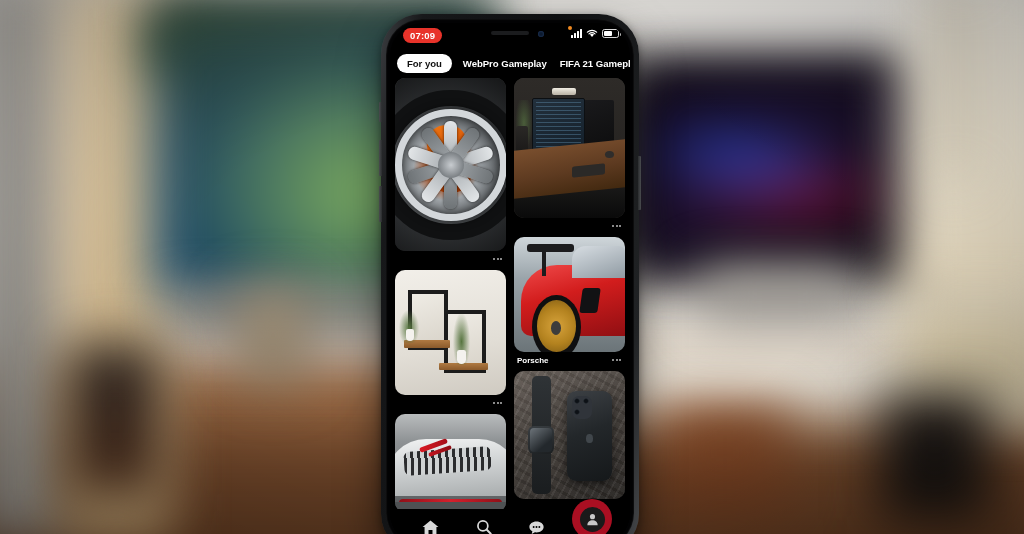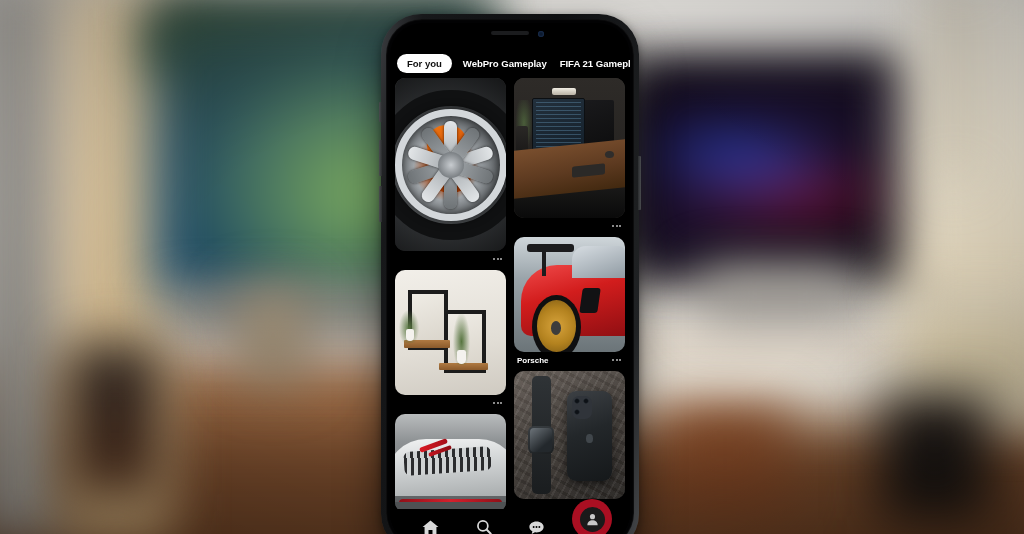--- a/index.html
+++ b/index.html
@@ -675,20 +675,40 @@
   <div class="btn-side" id="btn-voldn"></div>
   <div class="btn-side" id="btn-power"></div>
 
   <div id="screen">
 
     <div id="notch">
       <div id="notch-speaker"></div>
       <div id="notch-camera"></div>
     </div>
 
+    <div id="statusbar">
+      <div id="time-badge">07:09</div>
+      <div id="status-right">
+        <div id="orange-dot"></div>
+        <div id="signal">
+          <i></i>
+            <i></i>
+            <i></i>
+            <i></i>
+        </div>
+        <svg id="wifi-icon" viewBox="0 0 14 10">
+          <path d="M7 9.2 L4.6 6.2 A3.8 3.8 0 0 1 9.4 6.2 Z" fill="#fff"></path>
+          <path d="M1.6 3.4 A8.2 8.2 0 0 1 12.4 3.4" stroke="#fff" stroke-width="1.5" fill="none" stroke-linecap="round"></path>
+          <path d="M3.5 5.4 A5.4 5.4 0 0 1 10.5 5.4" stroke="#fff" stroke-width="1.4" fill="none" stroke-linecap="round"></path>
+        </svg>
+        <div id="battery">
+          <div id="battery-fill"></div>
+        </div>
+      </div>
+    </div>
 
     <div id="tabbar">
       <div class="tab active">For you</div>
       <div class="tab">WebPro Gameplay</div>
       <div class="tab">FIFA 21 Gameplay</div>
     </div>
 
     <div id="feed">
 
       <div class="col">

